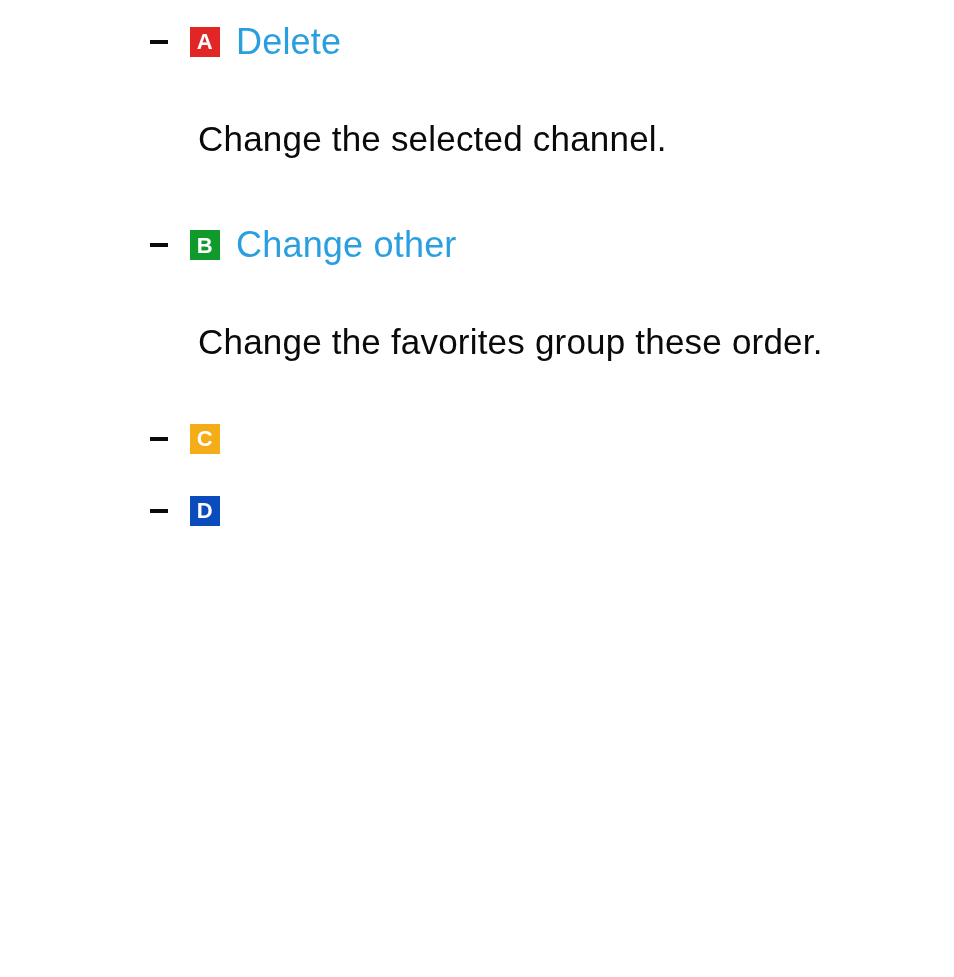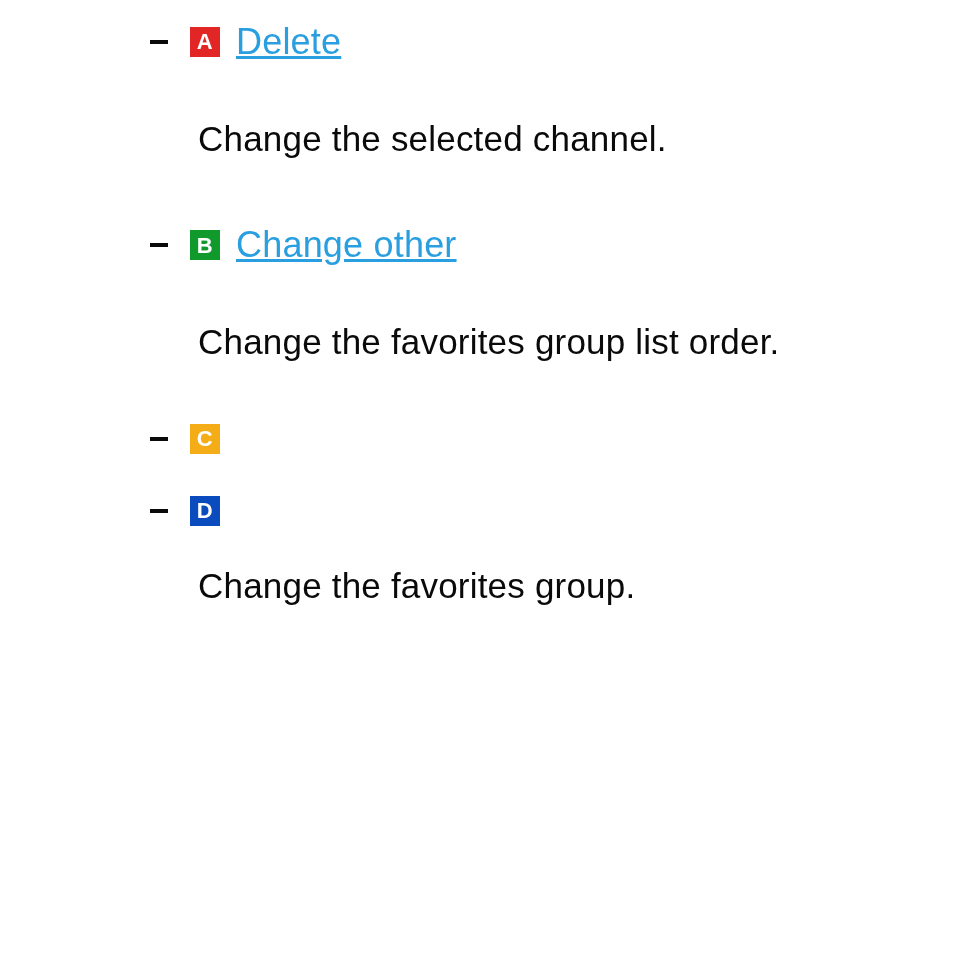--- a/index.html
+++ b/index.html
@@ -52,21 +52,20 @@
     flex: 0 0 auto;
   }
   .badge-a { background: #e22525; }
   .badge-b { background: #0f9a2b; }
   .badge-c { background: #f4ad16; }
   .badge-d { background: #0a4bbd; }
   .option-title {
     color: #2a9fe0;
     font-size: 36px;
     letter-spacing: 0.2px;
-    text-decoration: underline;
   }
   .option-desc {
     padding-left: 48px;
     line-height: 2.3;
     letter-spacing: 0.2px;
   }
   .option:last-child { margin-bottom: 0; }
   .option:last-child .option-desc { line-height: 1.6; }
 </style>
 </head>
@@ -83,31 +82,30 @@
     </div>
     <div class="option-desc">Change the selected channel.</div>
   </div>
 
   <div class="option">
     <div class="option-head">
       <span class="dash"></span>
       <span class="badge badge-b">B</span>
       <span class="option-title">Change other</span>
     </div>
-    <div class="option-desc">Change the favorites group list order.</div>
+    <div class="option-desc">Change the favorites group these order.</div>
   </div>
 
   <div class="option">
     <div class="option-head">
       <span class="dash"></span>
       <span class="badge badge-c">C</span>
     </div>
   </div>
 
   <div class="option">
     <div class="option-head">
       <span class="dash"></span>
       <span class="badge badge-d">D</span>
     </div>
-    <div class="option-desc">Change the favorites group.</div>
   </div>
 
 </div>
 
 </body></html>

